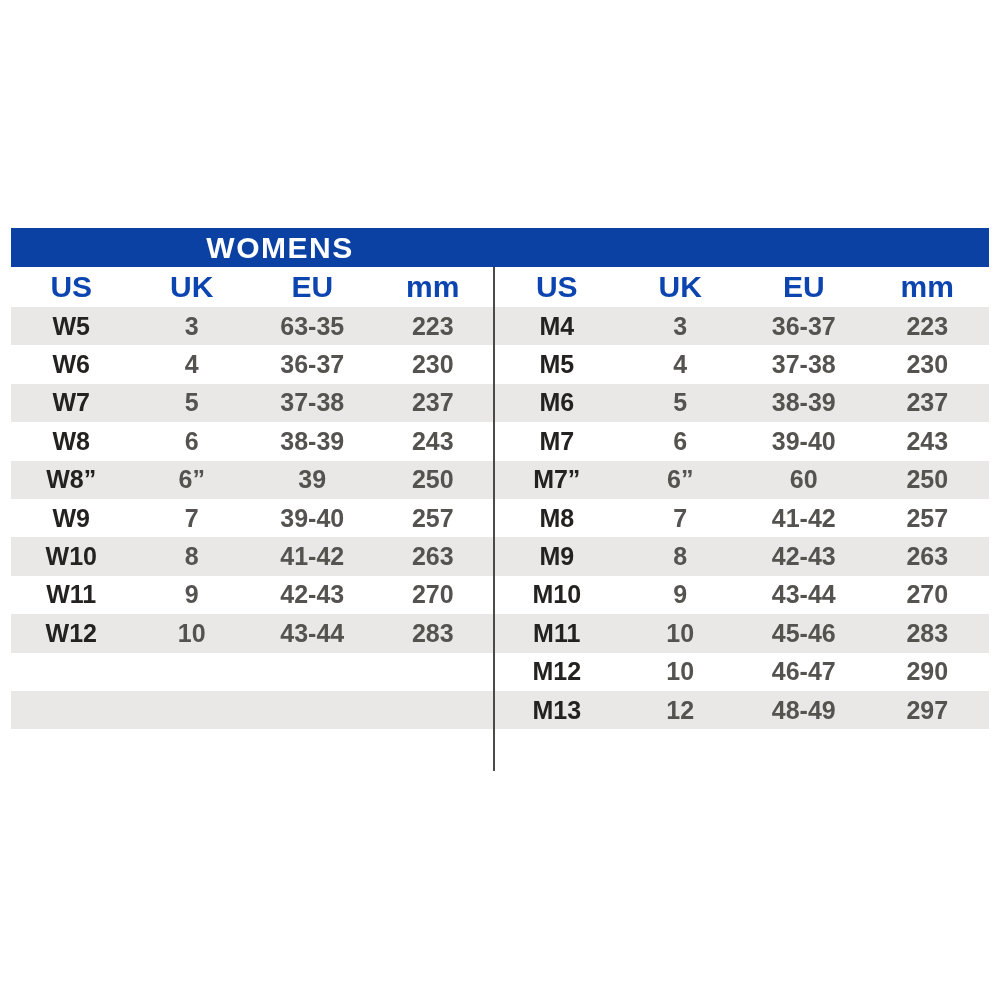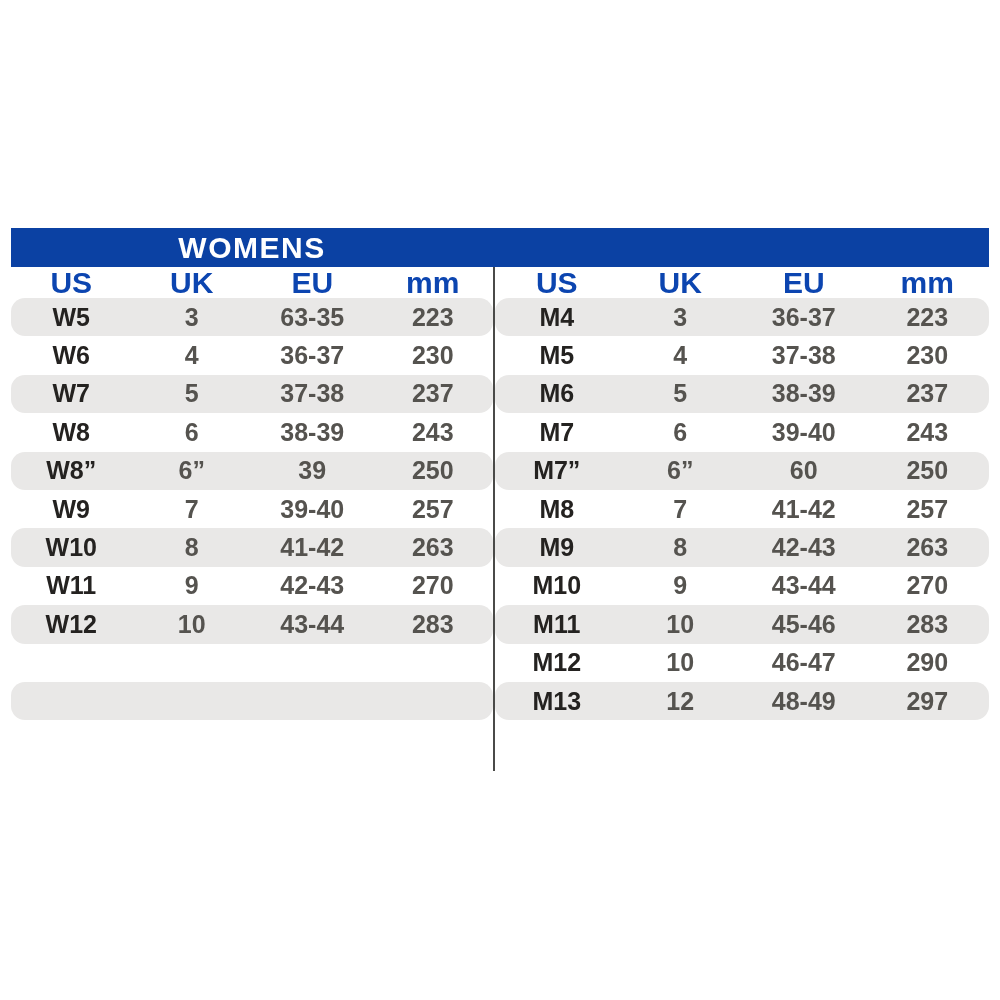--- a/index.html
+++ b/index.html
@@ -26,20 +26,21 @@
     background: var(--header-bar, #0B41A3);
   }
   .header-half {
     display: flex;
     align-items: center;
     justify-content: center;
     color: var(--title-text, #ffffff);
     font-weight: bold;
     font-size: 30px;
     letter-spacing: 1.5px;
+    margin-left: 28px;
   }
   .header-half.left  { width: 482px; }
   .header-half.right { width: 496px; }
   .tables {
     position: relative;
     display: flex;
     align-items: flex-start;
   }
   .divider {
     position: absolute;
@@ -47,35 +48,34 @@
     top: 0;
     width: 2px;
     height: 504px;
     background: var(--divider, #4A4A48);
   }
   .side { }
   .side.left  { width: 482px; }
   .side.right { width: 494px; margin-left: 2px; }
   .colhead-row {
     display: flex;
-    height: 31px;
+    height: 40px;
     align-items: center;
   }
   .colhead-cell {
     flex: 1;
     text-align: center;
     color: var(--column-header-text, #0C45B0);
     font-weight: bold;
     font-size: 30px;
   }
   .row {
     display: flex;
     height: 38.4px;
     align-items: center;
-    border-radius: 14px;
   }
   .row.alt {
     background: var(--row-alt-bg, #E9E8E7);
   }
   .cell {
     flex: 1;
     text-align: center;
     font-weight: bold;
     font-size: 25px;
     color: var(--data-text, #55534F);

